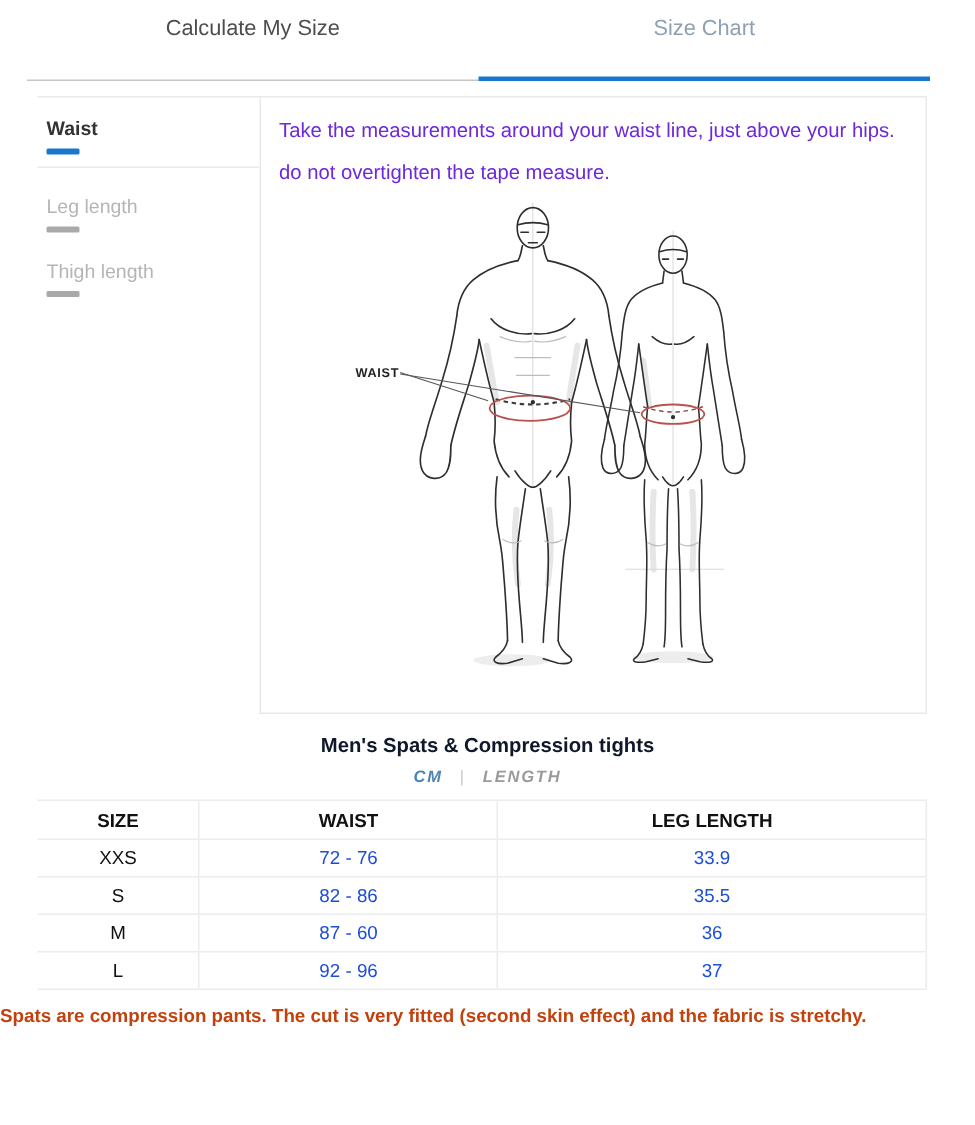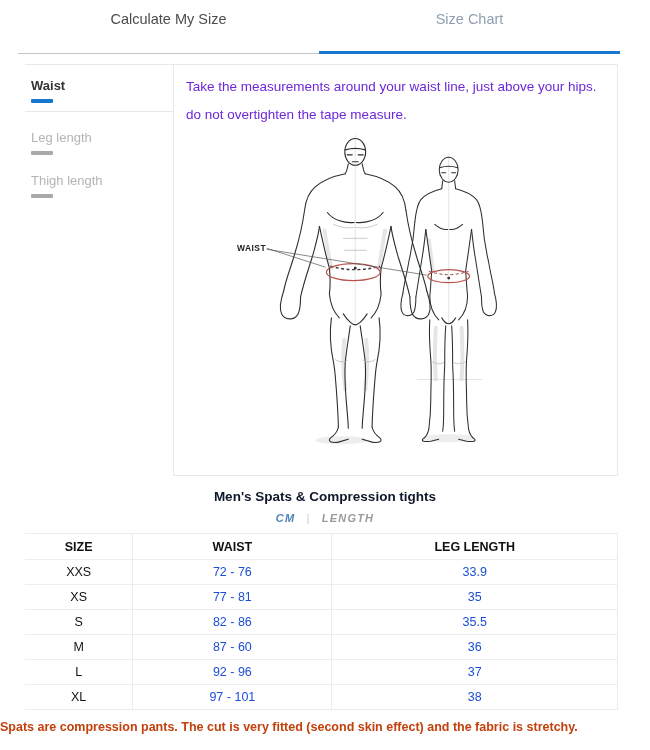--- a/index.html
+++ b/index.html
@@ -205,42 +205,32 @@
         <th class="c3">LEG LENGTH</th>
       </tr>
     </thead>
     <tbody>
       <tr>
         <td class="c1 size-cell">XXS</td>
         <td class="c2 val-cell">72 - 76</td>
         <td class="c3 val-cell">33.9</td>
       </tr>
       <tr>
-        <td class="c1 size-cell">XS</td>
-        <td class="c2 val-cell">77 - 81</td>
-        <td class="c3 val-cell">35</td>
-      </tr>
-      <tr>
         <td class="c1 size-cell">S</td>
         <td class="c2 val-cell">82 - 86</td>
         <td class="c3 val-cell">35.5</td>
       </tr>
       <tr>
         <td class="c1 size-cell">M</td>
         <td class="c2 val-cell">87 - 60</td>
         <td class="c3 val-cell">36</td>
       </tr>
       <tr>
         <td class="c1 size-cell">L</td>
         <td class="c2 val-cell">92 - 96</td>
         <td class="c3 val-cell">37</td>
       </tr>
-      <tr>
-        <td class="c1 size-cell">XL</td>
-        <td class="c2 val-cell">97 - 101</td>
-        <td class="c3 val-cell">38</td>
-      </tr>
     </tbody>
   </table>
 
   <div class="footnote">Spats are compression pants. The cut is very fitted (second skin effect) and the fabric is stretchy.</div>
 
 </div>
 
 </body></html>

